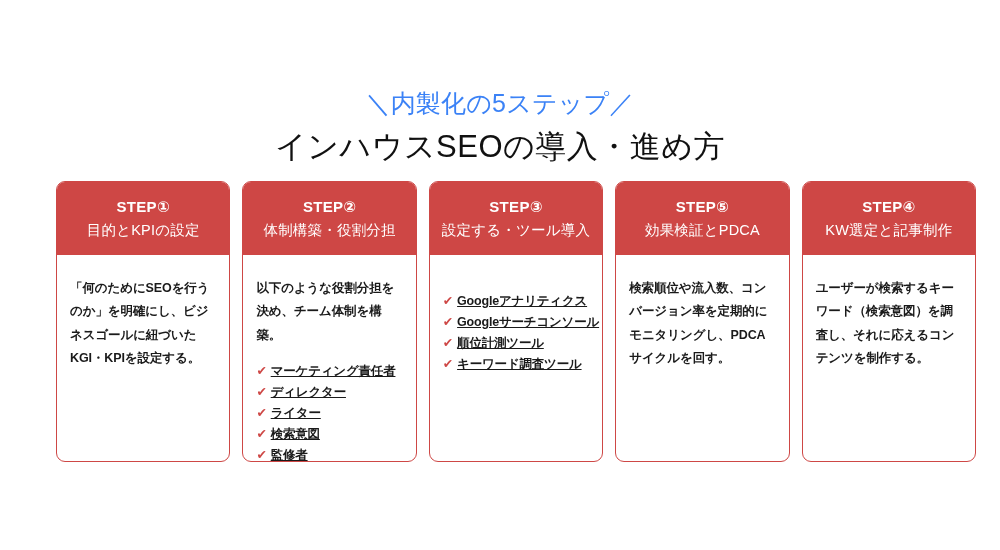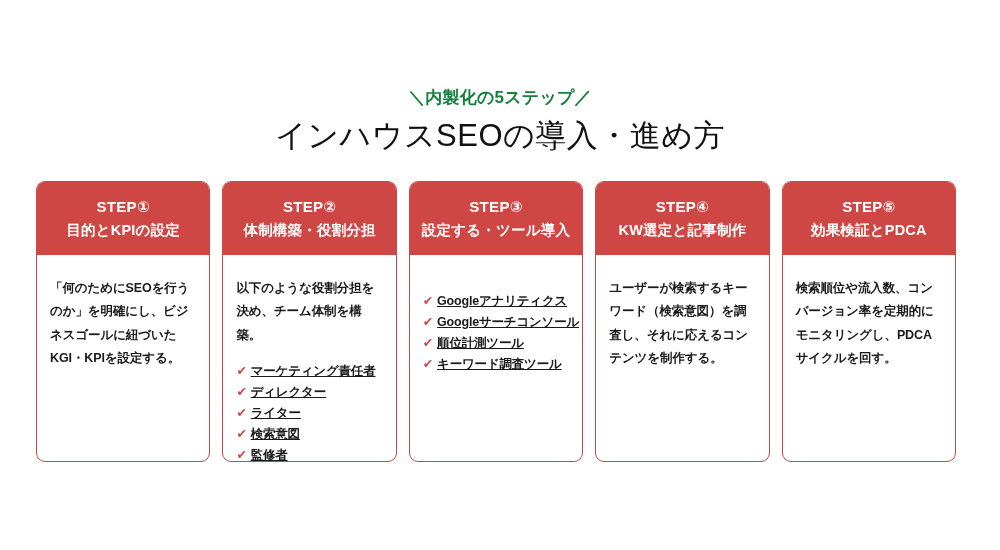--- a/index.html
+++ b/index.html
@@ -23,42 +23,42 @@
 
   
   .title-block {
     position: absolute;
     top: 86px;
     left: 0;
     width: 1000px;
     text-align: center;
   }
   .eyebrow {
-    font-size: 17px;
-    font-weight: bold;
+    font-size: 25px;
+    font-weight: normal;
     letter-spacing: 0.2px;
-    color: #15803d;
+    color: #3b82f6;
     line-height: 1.4;
     white-space: nowrap;
   }
   .main-title {
     margin-top: 6px;
     font-size: 31px;
     font-weight: normal;
     letter-spacing: 0.5px;
     color: #111111;
     line-height: 1.3;
     white-space: nowrap;
   }
 
   
   .cards-row {
     position: absolute;
     top: 181px;
-    left: 36px;
+    left: 56px;
     width: 920px;
     display: flex;
     gap: 12px;
   }
   .card {
     flex: 1 1 0;
     min-width: 0;
     height: 281px;
     box-sizing: border-box;
     border: 1.5px solid #CE4745;
@@ -77,21 +77,21 @@
   }
   .card-step {
     font-size: 15px;
     font-weight: bold;
     line-height: 1.35;
     letter-spacing: 0.3px;
     white-space: nowrap;
   }
   .card-subtitle {
     font-size: 14.5px;
-    font-weight: bold;
+    font-weight: normal;
     line-height: 1.45;
     margin-top: 3px;
     letter-spacing: 0.2px;
     white-space: nowrap;
   }
   .card-body {
     flex: 1 1 auto;
     padding: 22px 13px 12px 13px;
     box-sizing: border-box;
   }
@@ -207,32 +207,32 @@
           <li class="card-list-item">
             <span class="check-icon">✔</span>
             <span class="card-list-label">キーワード調査ツール</span>
           </li>
         </ul>
       </div>
     </div>
 
     <div class="card">
       <div class="card-header">
+        <div class="card-step">STEP⑤</div>
+        <div class="card-subtitle">効果検証とPDCA</div>
+      </div>
+      <div class="card-body">
+        <p class="card-desc">検索順位や流入数、コンバージョン率を定期的にモニタリングし、PDCAサイクルを回す。</p>
+      </div>
+    </div>
+
+    <div class="card">
+      <div class="card-header">
         <div class="card-step">STEP④</div>
         <div class="card-subtitle">KW選定と記事制作</div>
       </div>
       <div class="card-body">
         <p class="card-desc">ユーザーが検索するキーワード（検索意図）を調査し、それに応えるコンテンツを制作する。</p>
       </div>
     </div>
 
-    <div class="card">
-      <div class="card-header">
-        <div class="card-step">STEP⑤</div>
-        <div class="card-subtitle">効果検証とPDCA</div>
-      </div>
-      <div class="card-body">
-        <p class="card-desc">検索順位や流入数、コンバージョン率を定期的にモニタリングし、PDCAサイクルを回す。</p>
-      </div>
-    </div>
-
   </div>
 </div>
 
 </body></html>

